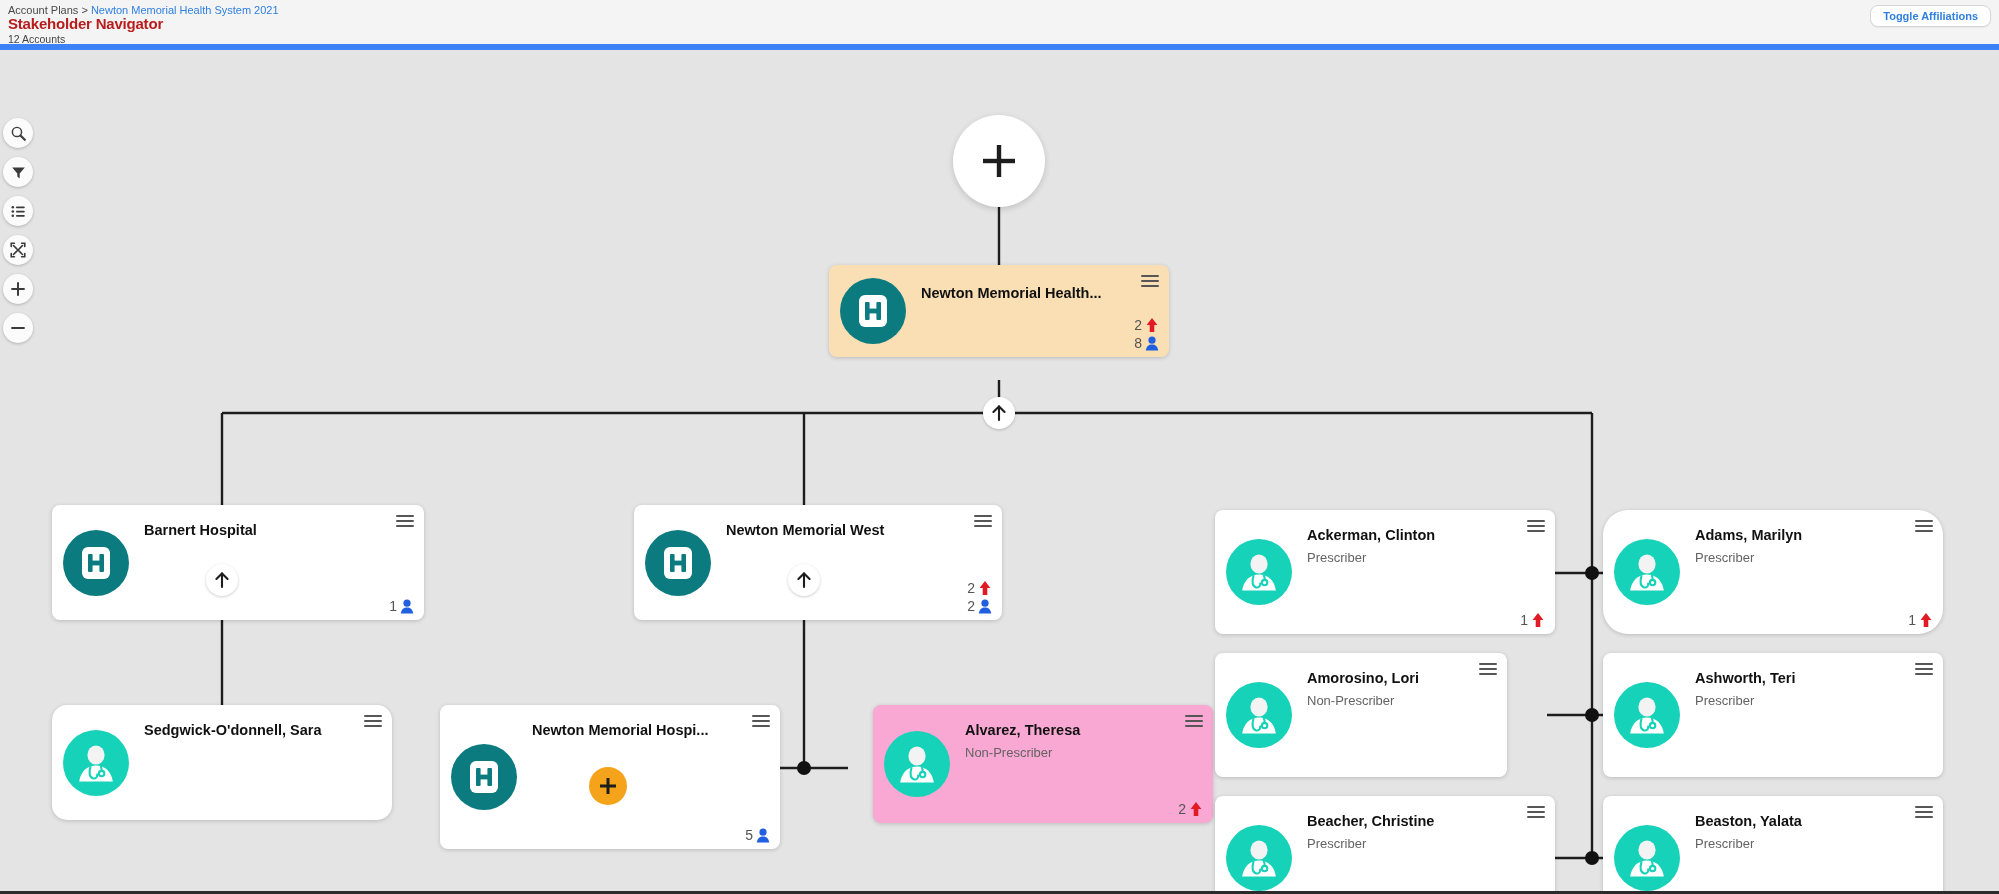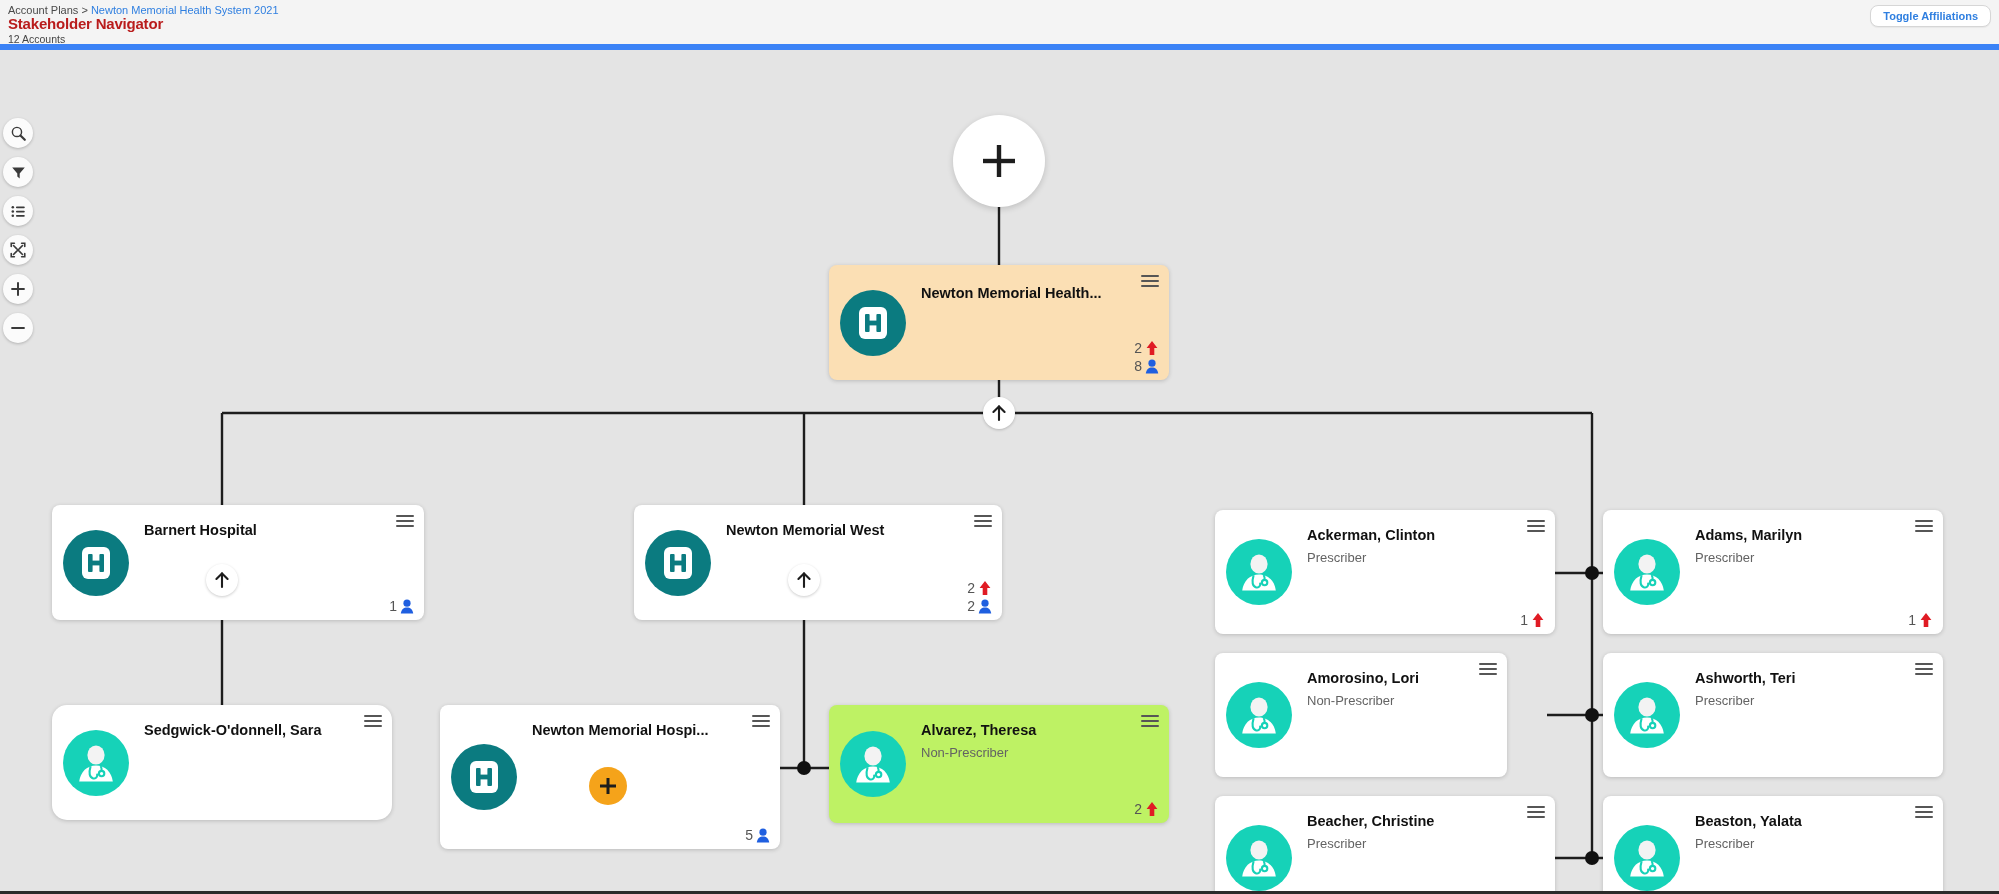--- a/index.html
+++ b/index.html
@@ -72,21 +72,21 @@
   
   .links { position: absolute; left: 0; top: 0; width: 1999px; height: 842px; z-index: 5; }
 
   
   .node {
     position: absolute; z-index: 10;
     background: #ffffff; border-radius: 8px;
     box-shadow: 0 1px 4px rgba(0,0,0,0.18);
   }
   .node.root-org { background: #fbdfb4; }
-  .node.selected { background: #bef264; }
+  .node.selected { background: #f9a8d4; margin-left: 44px; }
 
   .node-avatar {
     position: absolute; left: 11px; top: 50%; transform: translateY(-50%);
     width: 66px; height: 66px; border-radius: 50%;
     display: flex; align-items: center; justify-content: center;
   }
   .avatar-org { background: #0b7b80; }
   .avatar-person { background: #16d2b8; }
 
   .node-title {
@@ -249,21 +249,21 @@
 
     <div class="add-node" style="left:953px; top:65px;">
       <svg width="42" height="42" viewBox="0 0 42 42">
         <g stroke="#1d1d1d" stroke-width="4.4" stroke-linecap="butt">
           <line x1="21" y1="5" x2="21" y2="37"></line>
             <line x1="5" y1="21" x2="37" y2="21"></line>
         </g>
       </svg>
     </div>
 
-    <div class="node root-org" style="left:829px; top:215px; width:340px; height:115px;">
+    <div class="node root-org" style="left:829px; top:215px; width:340px; height:92px;">
       <div class="node-avatar avatar-org">
         <svg width="40" height="40" viewBox="0 0 40 40">
           <rect x="6" y="4" width="28" height="32" rx="6" fill="#fff"></rect>
           <g fill="#0b7b80">
             <rect x="12" y="11" width="4.6" height="18" rx="1"></rect>
             <rect x="23.4" y="11" width="4.6" height="18" rx="1"></rect>
             <rect x="12" y="17.6" width="16" height="4.8"></rect>
           </g>
         </svg>
       </div>
@@ -483,21 +483,21 @@
       <div class="node-metrics">
         <div class="metric">
           <span class="m-val">1</span>
           <svg width="14" height="16" viewBox="0 0 14 16">
               <path d="M7 1 L12.4 8 H9.3 V15 H4.7 V8 H1.6 Z" fill="#e01b24"></path>
             </svg>
         </div>
       </div>
     </div>
 
-    <div class="node" style="left:1603px; top:460px; width:340px; height:124px;">
+    <div class="node" style="left:1603px; top:460px; width:340px; height:124px;border-radius:25px;">
       <div class="node-avatar avatar-person">
         <svg width="46" height="46" viewBox="0 0 46 46">
           <ellipse cx="23" cy="15" rx="8.6" ry="9.6" fill="#f3f3f3"></ellipse>
           <path d="M23 25.5 C32 25.5 38.5 31.8 39.8 41.5 L6.2 41.5 C7.5 31.8 14 25.5 23 25.5 Z" fill="#fff"></path>
           <g fill="none" stroke="#16d2b8" stroke-width="2.1">
             <path d="M17.6 26.2 C15.6 33 16.4 37.4 20.2 38.4 C23.4 39.2 24.6 36.2 24.2 33.6"></path>
             <circle cx="28.6" cy="33.6" r="2.7"></circle>
             <path d="M28.6 31 C28.8 28.6 28.4 27.2 27.6 26"></path>
           </g>
         </svg>

